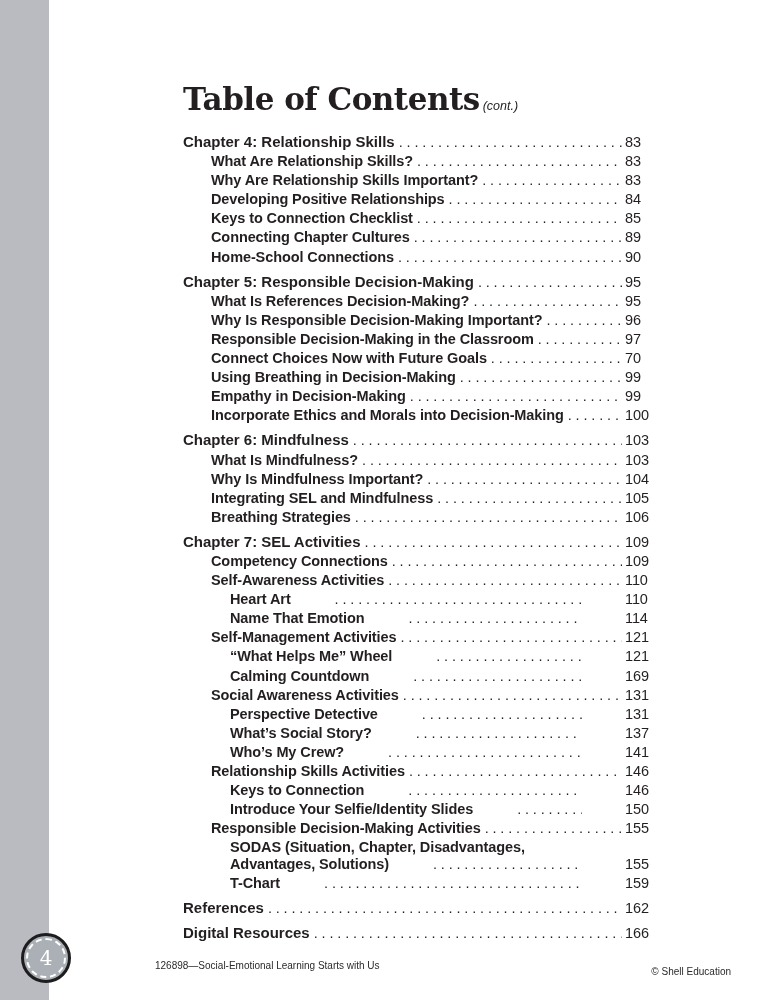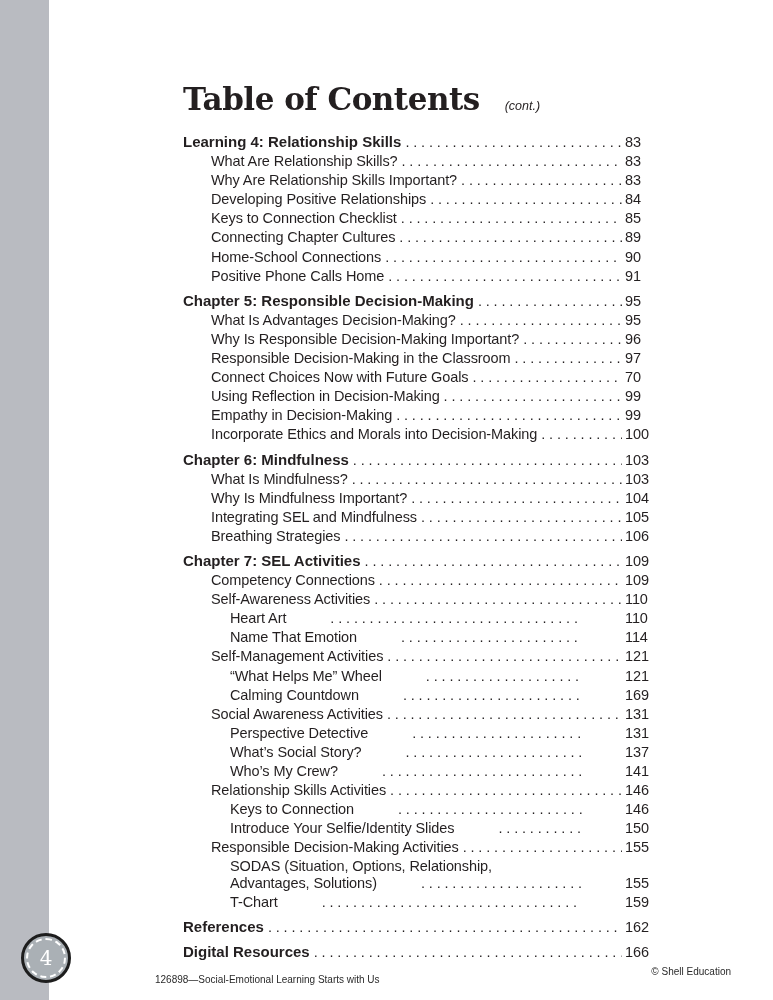--- a/index.html
+++ b/index.html
@@ -48,31 +48,31 @@
     letter-spacing: -0.5px;
     margin-bottom: 9px;
     white-space: nowrap;
   }
   .doc-title .cont {
     font-family: "Liberation Sans", sans-serif;
     font-weight: 400;
     font-style: italic;
     font-size: 12.5px;
     letter-spacing: 0;
-    margin-left: 25px;
+    margin-left: 3px;
   }
   .toc { width: 469px; }
   .row {
     display: flex;
     align-items: baseline;
     line-height: 19.1px;
     font-size: 14.5px;
     letter-spacing: -0.1px;
   }
-  .row .label { white-space: nowrap; }
+  .row .label { white-space: nowrap; font-weight: bold; }
   .row.bold .label { font-weight: 700; font-size: 15px; letter-spacing: 0; }
   .row.lvl1 { padding-left: 28px; }
   .row.lvl2 { padding-left: 47px; gap: 40px; }
   .row.gap { margin-top: 5px; }
   .row.cont { margin-top: -2.5px; }
   .leader {
     flex: 1;
     overflow: hidden;
     white-space: nowrap;
     margin-left: 4px;
@@ -86,39 +86,39 @@
     text-align: left;
     padding-left: 3px;
     white-space: nowrap;
   }
   .footer {
     position: absolute; left: 0; top: 958px;
     width: 773px; height: 16px;
     font-size: 10px;
     color: #2a2a2a;
   }
-  .footer .f-left { position: absolute; left: 155px; top: 16px; }
+  .footer .f-left { position: absolute; left: 155px; top: 2px; }
   .footer .f-right { position: absolute; right: 42px; top: 8px; }
 </style>
 </head>
 <body>
 
 <div class="edge-bar"></div>
 
 <div class="page-badge">
   <span class="num">4</span>
 </div>
 
 <div class="content">
   <div class="doc-title">
     <span>Table of Contents</span><span class="cont">(cont.)</span>
   </div>
   <div class="toc" id="toc-list">
       <div class="row lvl0 bold">
-    <span class="label">Learning 4: Relationship Skills</span>
+    <span class="label">Chapter 4: Relationship Skills</span>
     <span class="leader"></span>
     <span class="pnum">83</span>
   </div>
       <div class="row lvl1">
     <span class="label">What Are Relationship Skills?</span>
     <span class="leader"></span>
     <span class="pnum">83</span>
   </div>
       <div class="row lvl1">
     <span class="label">Why Are Relationship Skills Important?</span>
@@ -138,52 +138,47 @@
       <div class="row lvl1">
     <span class="label">Connecting Chapter Cultures</span>
     <span class="leader"></span>
     <span class="pnum">89</span>
   </div>
       <div class="row lvl1">
     <span class="label">Home-School Connections</span>
     <span class="leader"></span>
     <span class="pnum">90</span>
   </div>
-      <div class="row lvl1">
-    <span class="label">Positive Phone Calls Home</span>
-    <span class="leader"></span>
-    <span class="pnum">91</span>
-  </div>
       <div class="row lvl0 bold gap">
     <span class="label">Chapter 5: Responsible Decision-Making</span>
     <span class="leader"></span>
     <span class="pnum">95</span>
   </div>
       <div class="row lvl1">
-    <span class="label">What Is Advantages Decision-Making?</span>
+    <span class="label">What Is References Decision-Making?</span>
     <span class="leader"></span>
     <span class="pnum">95</span>
   </div>
       <div class="row lvl1">
     <span class="label">Why Is Responsible Decision-Making Important?</span>
     <span class="leader"></span>
     <span class="pnum">96</span>
   </div>
       <div class="row lvl1">
     <span class="label">Responsible Decision-Making in the Classroom</span>
     <span class="leader"></span>
     <span class="pnum">97</span>
   </div>
       <div class="row lvl1">
     <span class="label">Connect Choices Now with Future Goals</span>
     <span class="leader"></span>
     <span class="pnum">70</span>
   </div>
       <div class="row lvl1">
-    <span class="label">Using Reflection in Decision-Making</span>
+    <span class="label">Using Breathing in Decision-Making</span>
     <span class="leader"></span>
     <span class="pnum">99</span>
   </div>
       <div class="row lvl1">
     <span class="label">Empathy in Decision-Making</span>
     <span class="leader"></span>
     <span class="pnum">99</span>
   </div>
       <div class="row lvl1">
     <span class="label">Incorporate Ethics and Morals into Decision-Making</span>
@@ -289,21 +284,21 @@
     <span class="label">Introduce Your Selfie/Identity Slides</span>
     <span class="leader"></span>
     <span class="pnum">150</span>
   </div>
       <div class="row lvl1">
     <span class="label">Responsible Decision-Making Activities</span>
     <span class="leader"></span>
     <span class="pnum">155</span>
   </div>
       <div class="row lvl2 nopage">
-    <span class="label">SODAS (Situation, Options, Relationship,</span>
+    <span class="label">SODAS (Situation, Chapter, Disadvantages,</span>
 
   </div>
       <div class="row lvl2 cont">
     <span class="label">Advantages, Solutions)</span>
     <span class="leader"></span>
     <span class="pnum">155</span>
   </div>
       <div class="row lvl2">
     <span class="label">T-Chart</span>
     <span class="leader"></span>

